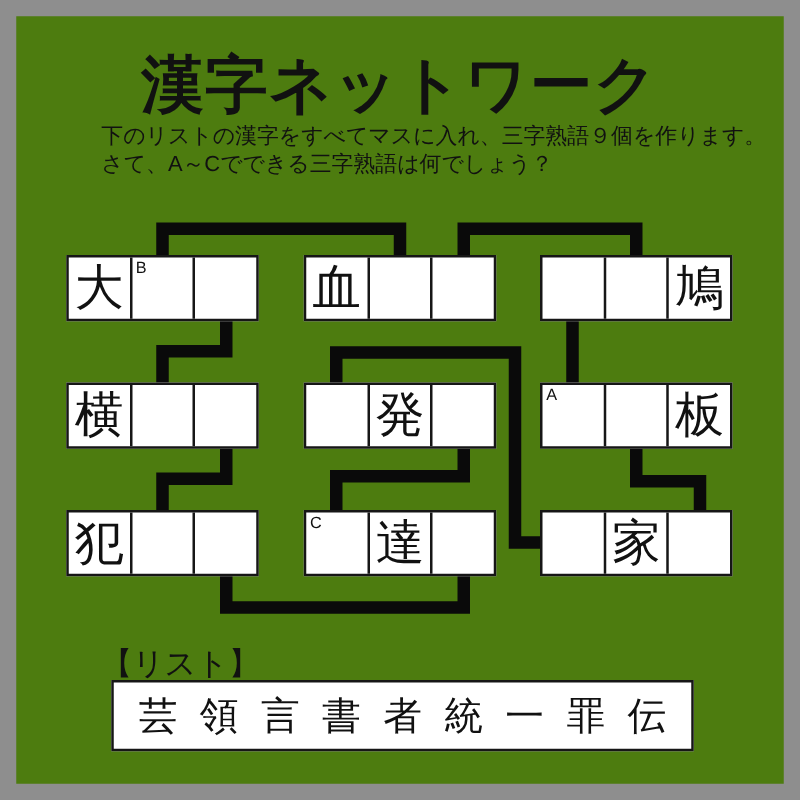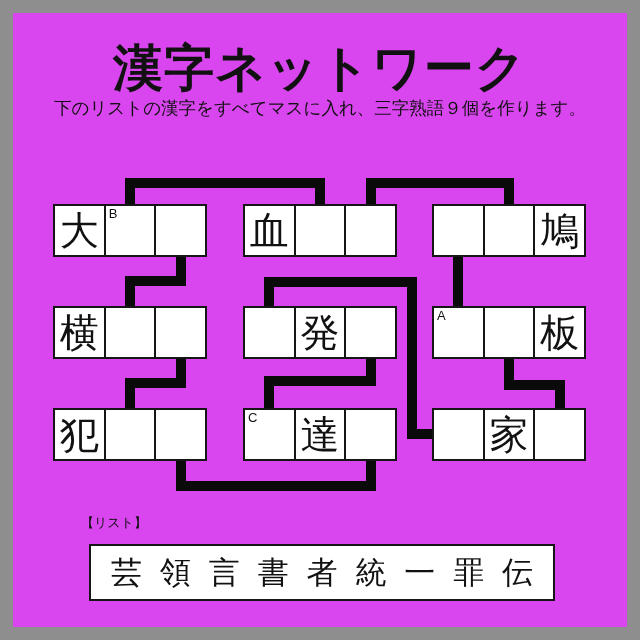--- a/index.html
+++ b/index.html
@@ -4,29 +4,29 @@
 <style>
   html,body{margin:0;padding:0;}
   body{
     width:640px;height:640px;position:relative;overflow:hidden;
     background:#8e8e8e;
     font-family:"Liberation Sans", sans-serif;
     color:#111;
   }
   .page{
     position:absolute;left:13px;top:13px;right:13px;bottom:13px;
-    background:#d946ef;
+    background:#4d7c0f;
   }
   .title{
     position:absolute;left:0;top:22px;width:100%;
     text-align:center;font-size:50px;font-weight:700;
     letter-spacing:1px;margin:0;color:#111;
   }
   .instructions{
-    position:absolute;left:41px;top:84px;width:540px;
+    position:absolute;left:68px;top:84px;width:540px;
     font-size:17.5px;line-height:23px;color:#111;
   }
   .instructions p{margin:0;padding:0;white-space:nowrap;}
   .board{position:absolute;left:0;top:0;width:614px;height:614px;}
   .wires{position:absolute;left:0;top:0;width:614px;height:614px;}
   .wbox{
     position:absolute;width:154px;height:53px;
     box-sizing:border-box;border:2px solid #161616;
     background:#ffffff;display:flex;
   }
@@ -38,39 +38,40 @@
   .cell:last-child{border-right:none;}
   .glyph{
     font-size:39px;line-height:49px;font-weight:500;color:#111;
   }
   .corner{
     position:absolute;left:3px;top:0px;
     font-size:13px;line-height:15px;font-weight:400;color:#111;
   }
   .list-heading{
     position:absolute;left:68px;top:501px;
-    font-size:13px;font-weight:500;color:#111;
+    font-size:25px;font-weight:500;color:#111;
   }
   .list-box{
     position:absolute;left:76px;top:531px;width:466px;height:57px;
     box-sizing:border-box;border:2px solid #161616;
     display:flex;align-items:center;justify-content:space-between;
     padding:0 20px;background:#fff;
   }
   .list-kanji{font-size:31px;font-weight:500;color:#111;}
 </style>
 </head>
 <body>
 
 <div class="page">
 
   <h1 class="title">漢字ネットワーク</h1>
 
   <div class="instructions">
     <p>下のリストの漢字をすべてマスに入れ、三字熟語９個を作ります。</p>
+    <p>さて、A～Cでできる三字熟語は何でしょう？</p>
   </div>
 
   <div class="board">
 
     <svg class="wires" viewBox="0 0 614 614">
       <g fill="none" stroke="#0a0a0a" stroke-width="10" stroke-linejoin="miter" stroke-linecap="butt">
         <polyline points="117,197 117,170 307,170 307,197"></polyline>
         <polyline points="358,197 358,170 496,170 496,197"></polyline>
         <polyline points="168,237 168,268 117,268 117,299"></polyline>
         <polyline points="445,237 445,299"></polyline>

